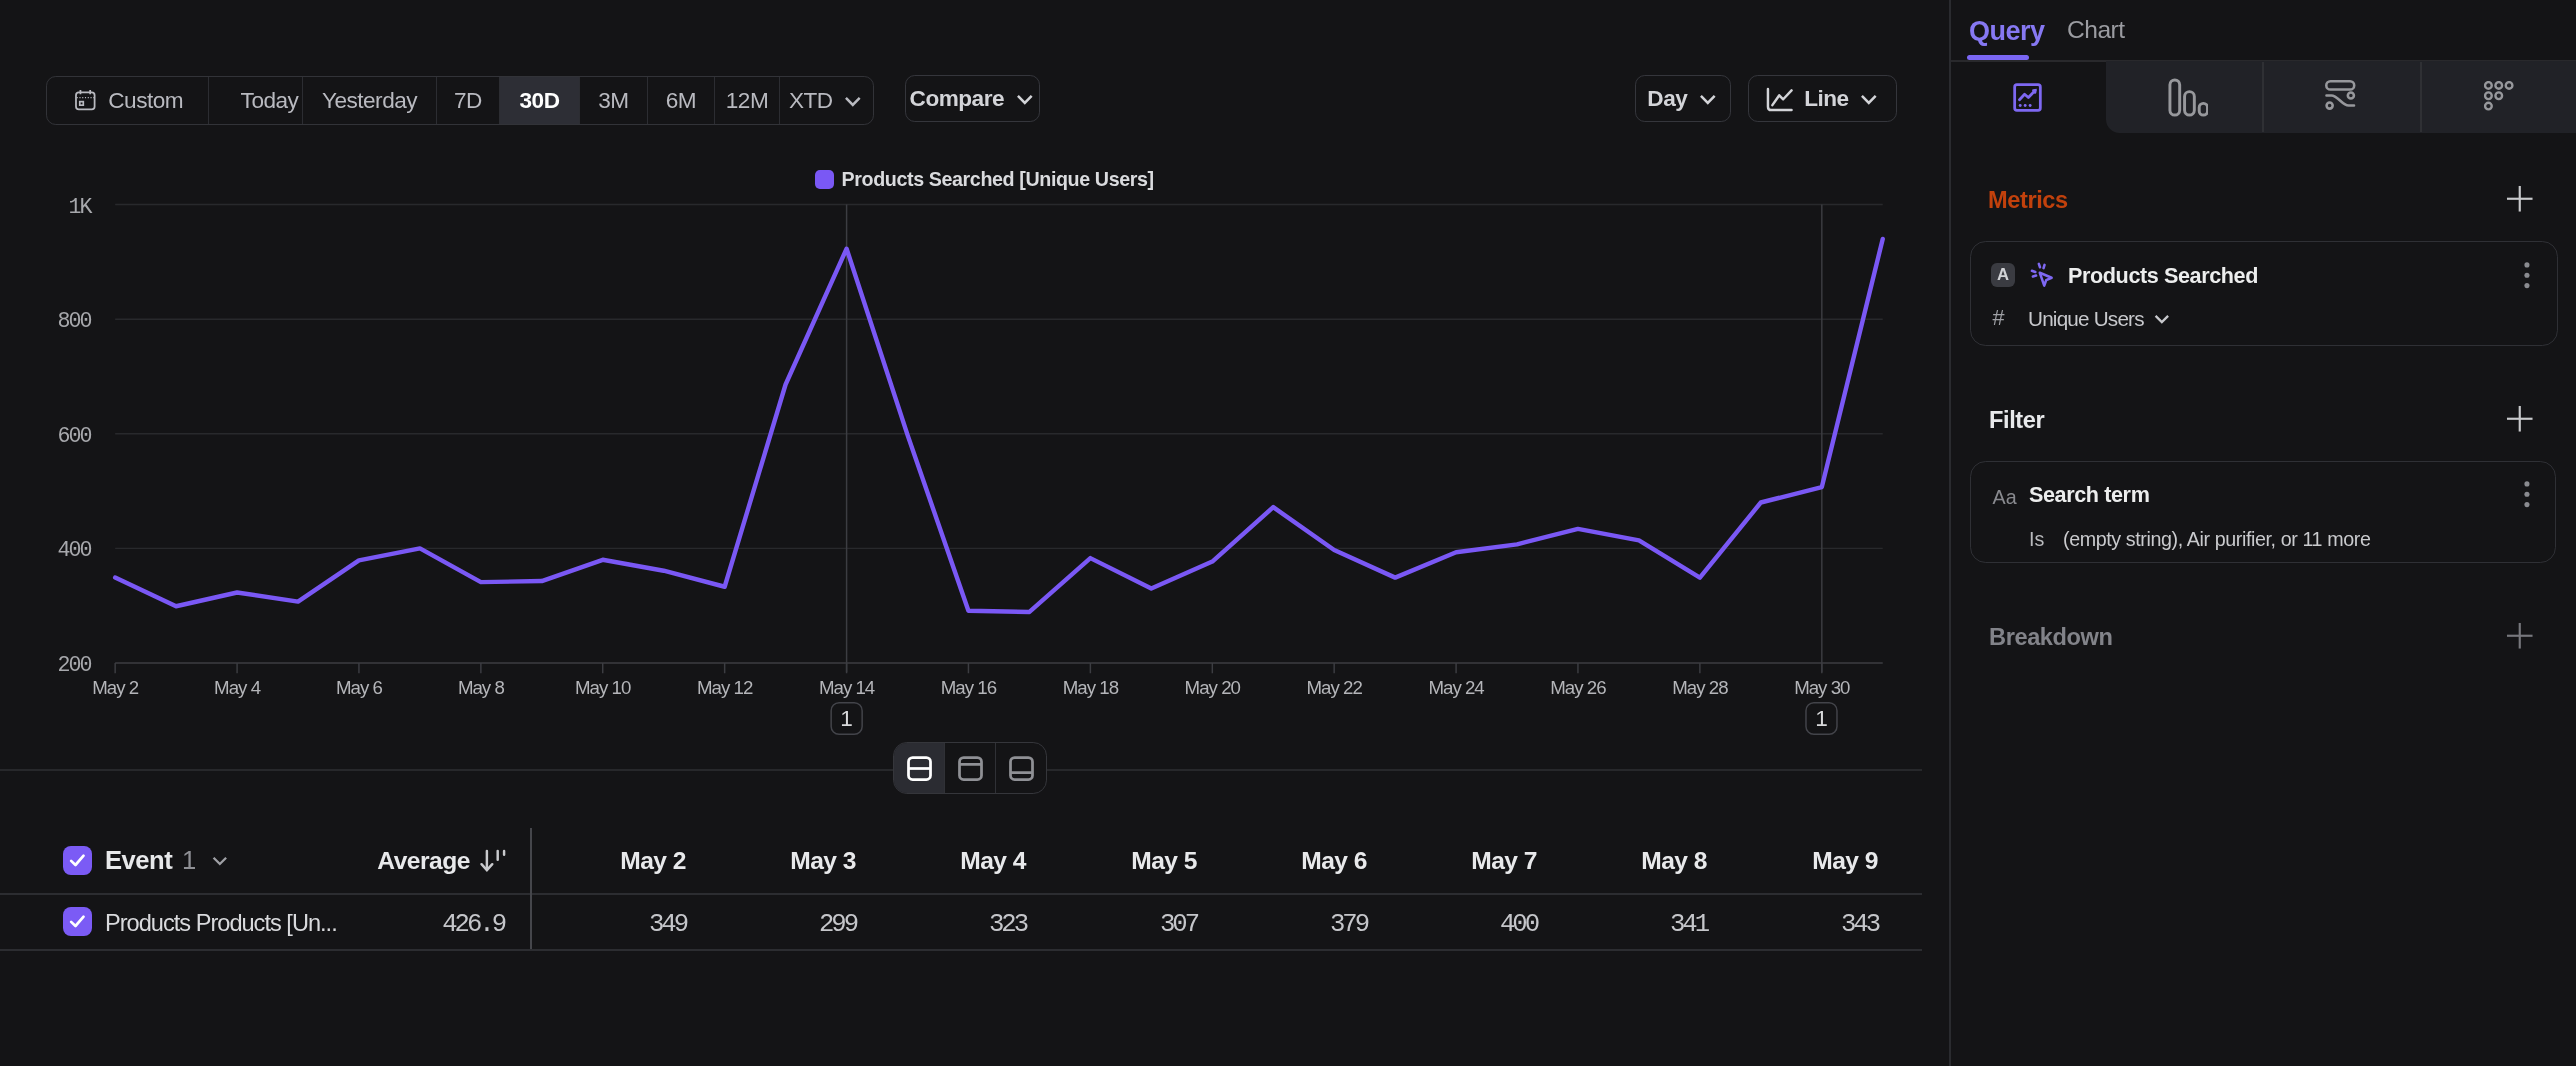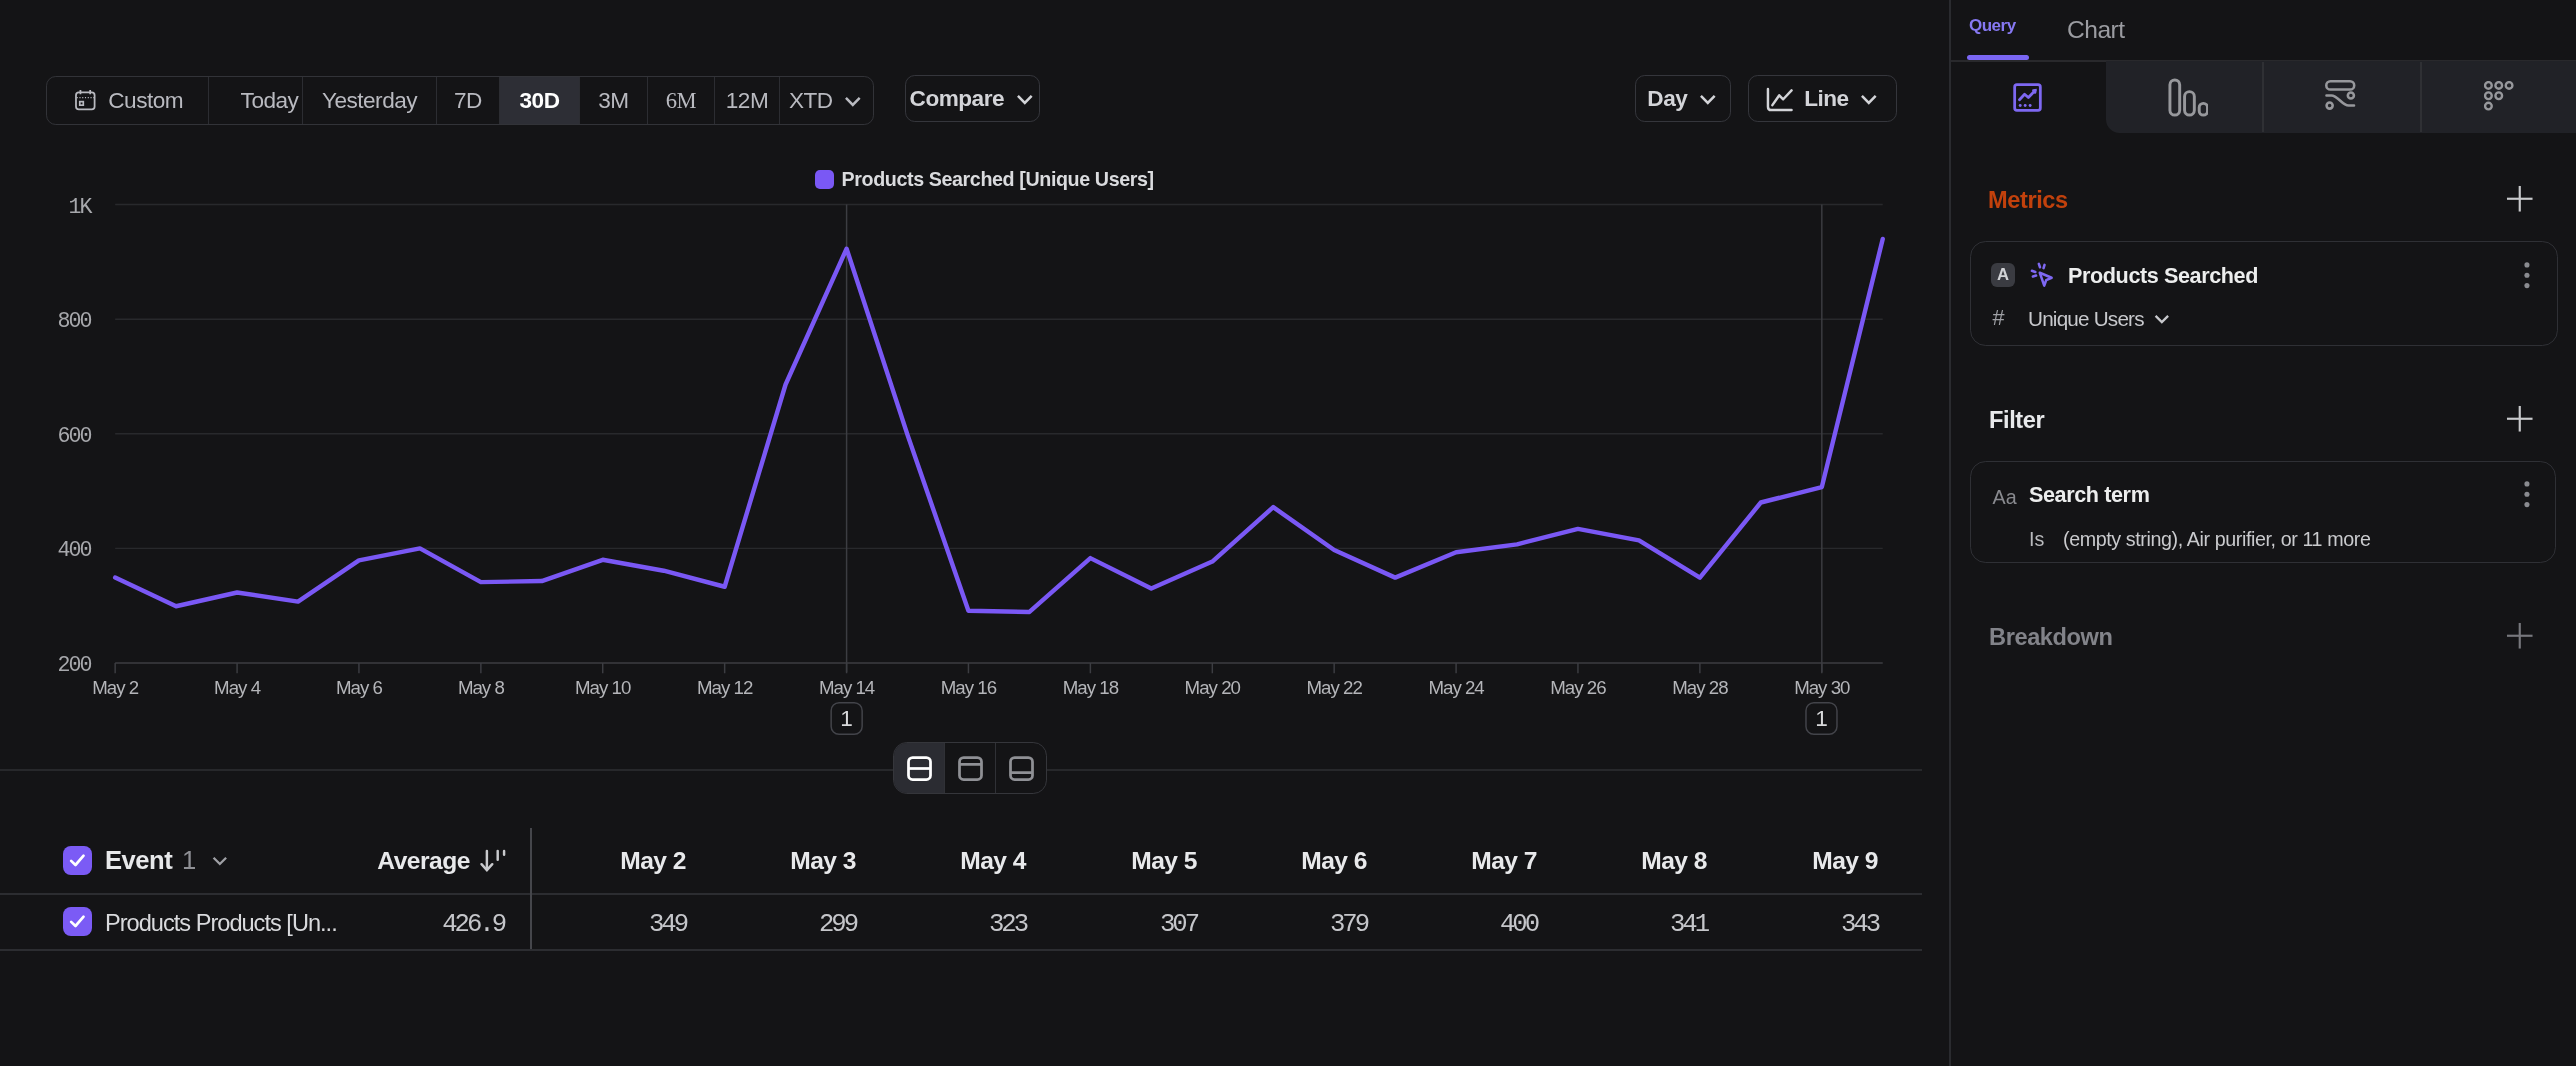--- a/index.html
+++ b/index.html
@@ -40,21 +40,21 @@
       <line x1="4.2" y1="9.6" x2="19.8" y2="9.6" stroke-dasharray="1 1.5" stroke-width="1.3"></line>
       <rect x="7" y="13.2" width="3.2" height="3.2" stroke-width="1.5"></rect>
     </svg>
     <span>Custom</span>
   </div>
   <div class="seg" style="width:94px;padding-left:28px;">Today</div>
   <div class="seg" style="width:134px;">Yesterday</div>
   <div class="seg" style="width:63px;">7D</div>
   <div class="seg sel" style="width:80px;">30D</div>
   <div class="seg" style="width:68px;">3M</div>
-  <div class="seg" style="width:67px;font-family:Liberation Serif, serif;">6M</div>
+  <div class="seg" style="width:67px;">6M</div>
   <div class="seg" style="width:65px;">12M</div>
   <div class="seg" style="width:93px; flex:1;">XTD
     <svg class="chev" viewBox="0 0 22 14" fill="none" stroke="#b9bac0" stroke-width="2.6">
         <polyline points="4,4 11,11 18,4"></polyline>
       </svg>
   </div>
 </div>
 
 <div class="btn" style="left:905px; top:75px; width:135px;">Compare
   <svg class="chev" viewBox="0 0 22 14" fill="none" stroke="#d3d4d8" stroke-width="2.6">
@@ -217,21 +217,21 @@
 <div class="num val" style="left:489px; top:910px;">349</div>
 <div class="num val" style="left:659px; top:910px;">299</div>
 <div class="num val" style="left:829px; top:910px;">323</div>
 <div class="num val" style="left:1000px; top:910px;">307</div>
 <div class="num val" style="left:1170px; top:910px;">379</div>
 <div class="num val" style="left:1340px; top:910px;">400</div>
 <div class="num val" style="left:1510px; top:910px;">341</div>
 <div class="num val" style="left:1681px; top:910px;">343</div>
 
 <div class="abs" style="left:1949px; top:0; width:2px; height:1067px; background:#2a2b2f;"></div>
-<div class="abs" style="left:1969px; top:15.7px; color:#8678f2; font-size:17px; font-weight:700; letter-spacing:-0.5px;">Query</div>
+<div class="abs" style="left:1969px; top:15.7px; color:#8678f2; font-size:27px; font-weight:700; letter-spacing:-0.5px;">Query</div>
 <div class="abs" style="left:2067px; top:15.7px; color:#9b9ca1; font-size:24.6px; letter-spacing:-0.5px;">Chart</div>
 <div class="abs" style="left:1967px; top:55px; width:62px; height:4.9px; border-radius:3px; background:#7a66f3;"></div>
 <div class="hline" style="left:1951px; top:60px; width:625px; background:#29292c;"></div>
 
 <div class="abs" style="left:2106px; top:61px; width:470px; height:72px; background:#212227; border-bottom-left-radius:13.8px;"></div>
 <div class="abs" style="left:2262px; top:62px; width:1.5px; height:70px; background:#2f3034;"></div>
 <div class="abs" style="left:2420px; top:62px; width:1.5px; height:70px; background:#2f3034;"></div>
 
 <svg class="abs" style="left:2010px; top:80px;" width="35" height="35" viewBox="0 0 24 24" fill="none" stroke="#7e68f2" stroke-width="1.9">
   <rect x="3.2" y="3.2" width="17.6" height="17.6" rx="1.6"></rect>

